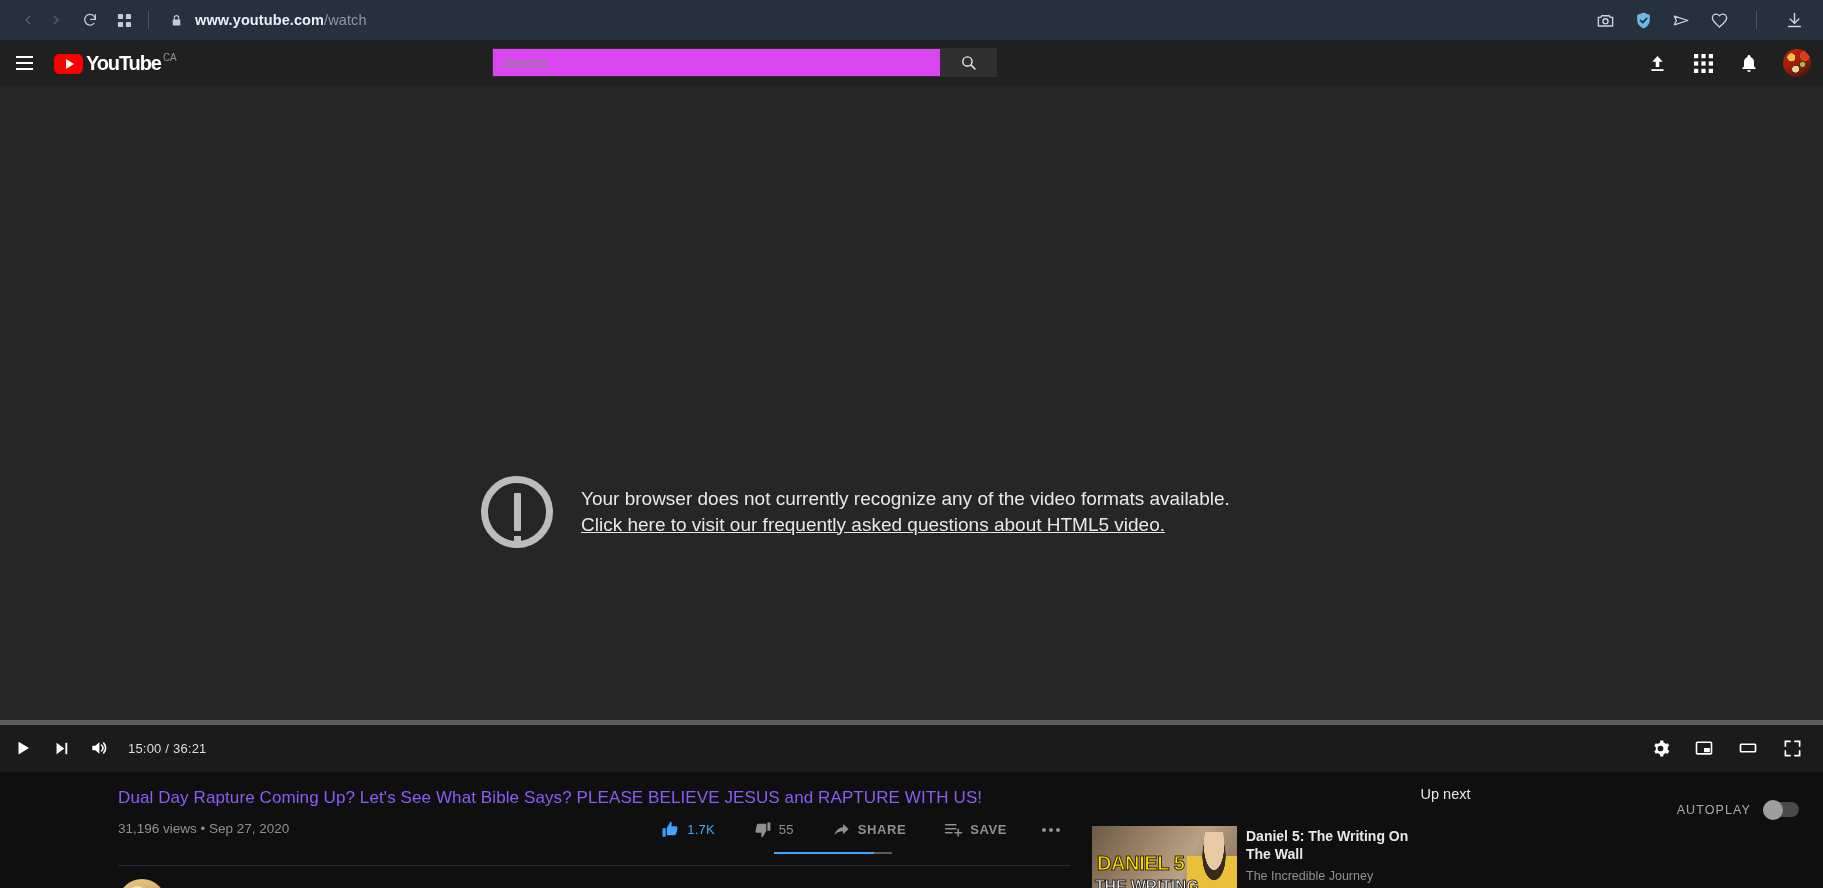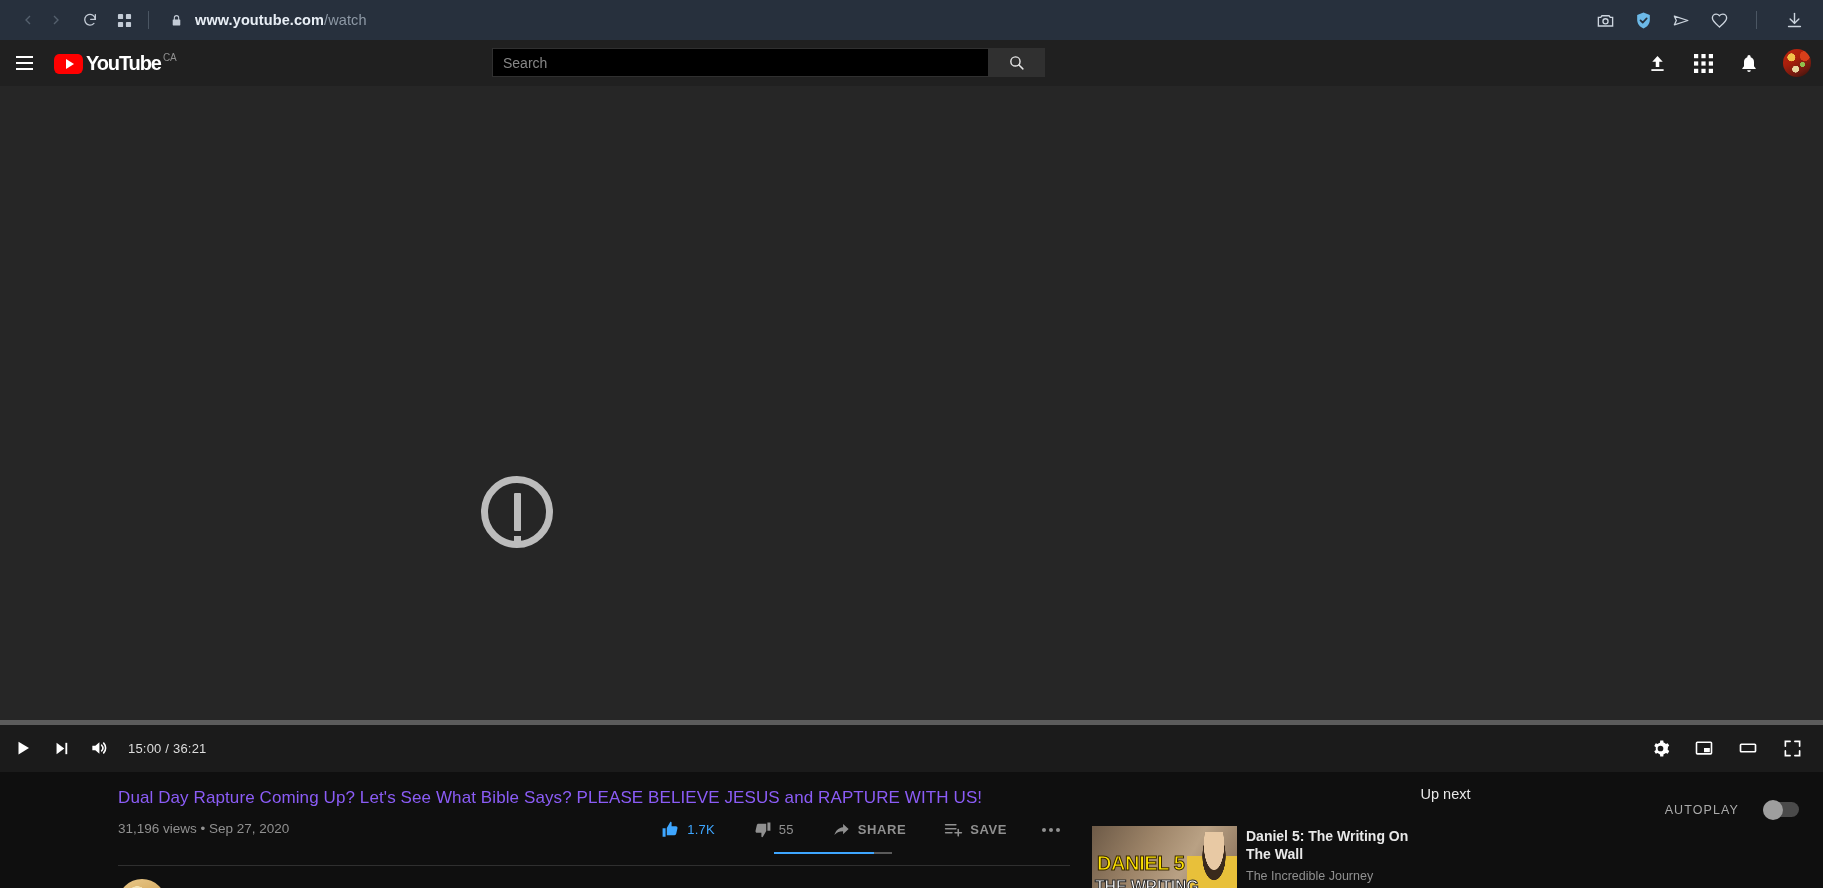--- a/index.html
+++ b/index.html
@@ -77,22 +77,22 @@
     margin-left: 3px; line-height: 22px;
   }
   #yt-country {
     color: #909090; font-size: 10px; margin-left: 2px; margin-top: 0px;
   }
   #search-zone {
     position: absolute; left: 492px; top: 8px;
     display: flex; align-items: stretch; height: 29px;
   }
   #search-input {
-    width: 496px; height: 29px;
-    background: #000000;
+    width: 448px; height: 29px;
+    background: #d946ef;
     border: 1px solid #303030;
     border-right: none;
     color: #fff; font-size: 14px;
     padding: 0 10px;
     outline: none;
     font-family: "Liberation Sans", sans-serif;
   }
   #search-input::placeholder { color: #878787; }
   #search-btn {
     width: 57px; height: 29px;
@@ -229,21 +229,21 @@
       linear-gradient(160deg, #e9c98b 0%, #d4a85c 50%, #8a6c34 100%);
     flex-shrink: 0;
   }
 
   
   #secondary { width: 731px; padding-right: 24px; }
   #upnext-head {
     display: flex; align-items: center; height: 26px; flex-direction: column;
   }
   #upnext-title { color: #e8e8e8; font-size: 14.5px; }
-  #autoplay-wrap { margin-left: auto; display: flex; align-items: center; gap: 24px; }
+  #autoplay-wrap { margin-left: auto; display: flex; align-items: center; gap: 12px; }
   #autoplay-label { color: #aaa; font-size: 12.5px; letter-spacing: 1.1px; }
   #autoplay-toggle {
     width: 36px; height: 15px; border-radius: 8px; background: #4a4a4a;
     position: relative;
   }
   #autoplay-toggle .knob {
     position: absolute; left: 0px; top: -2.5px;
     width: 20px; height: 20px; border-radius: 50%; background: #9e9e9e;
   }
   #suggestion {
@@ -402,20 +402,24 @@
         </svg>
     </span>
     <span id="avatar"></span>
   </div>
 </div>
 
 <div id="player">
   <div id="error-block">
     <div id="error-icon">
       <span class="bang"></span>
+    </div>
+    <div id="error-text">
+      <div id="error-line1">Your browser does not currently recognize any of the video formats available.</div>
+      <a id="error-line2" href="#">Click here to visit our frequently asked questions about HTML5 video.</a>
     </div>
   </div>
 </div>
 
 <div id="controls">
   <div id="scrubber">
     <div class="played" style="width: 0%;"></div>
   </div>
   <div id="ctrl-left">
     <div class="ctrl-btn">

